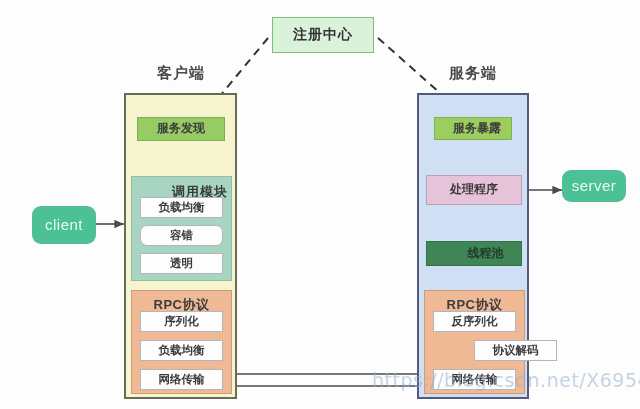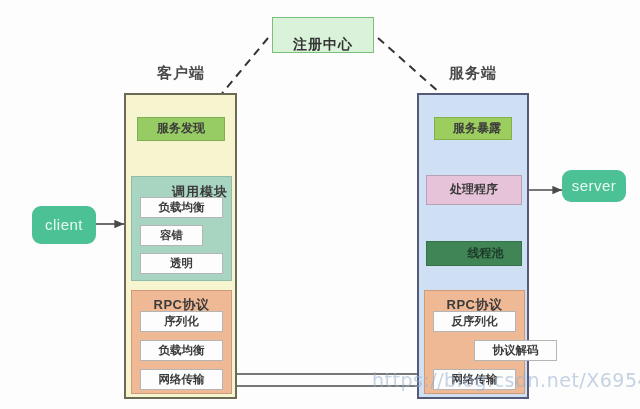--- a/index.html
+++ b/index.html
@@ -190,21 +190,21 @@
 
     <g>
       <path d="M213,374 L468,374" fill="none" stroke="#4a4a4a" stroke-width="1.4" marker-end="url(#ahs)"></path>
     </g>
 
     <g>
       <path d="M470,386 L166,386" fill="none" stroke="#4a4a4a" stroke-width="1.4" marker-end="url(#ahs)"></path>
     </g>
   </svg>
 
-  <div class="abs box registry" style="left:272px; top:17px; width:102px; height:36px;align-items:flex-end;">
+  <div class="abs box registry" style="left:272px; top:17px; width:102px; height:36px;">
     <span>注册中心</span>
   </div>
 
   <div class="abs heading" style="left:136px; top:64px; width:90px; text-align:center;">
     <span>客户端</span>
   </div>
   <div class="abs heading" style="left:428px; top:64px; width:90px; text-align:center;">
     <span>服务端</span>
   </div>
 
@@ -213,21 +213,21 @@
   <div class="abs box svc-discovery" style="left:137px; top:117px; width:88px; height:24px;">
     <span>服务发现</span>
   </div>
 
   <div class="abs invoke-panel" style="left:131px; top:176px; width:101px; height:105px;">
     <div class="panel-title" style="top:6px;">调用模块</div>
   </div>
   <div class="abs box sub-item" style="left:140px; top:197px; width:83px; height:21px;text-align:center;">
     <span>负载均衡</span>
   </div>
-  <div class="abs box sub-item" style="left:140px; top:225px; width:63px; height:21px;">
+  <div class="abs box sub-item" style="left:140px; top:225px; width:83px; height:21px;border-radius:7px;">
     <span>容错</span>
   </div>
   <div class="abs box sub-item" style="left:140px; top:253px; width:83px; height:21px;">
     <span>透明</span>
   </div>
 
   <div class="abs rpc-panel" style="left:131px; top:290px; width:101px; height:104px;">
     <div class="rpc-title" style="top:5px;">RPC协议</div>
   </div>
   <div class="abs box sub-item" style="left:140px; top:311px; width:83px; height:21px;">

